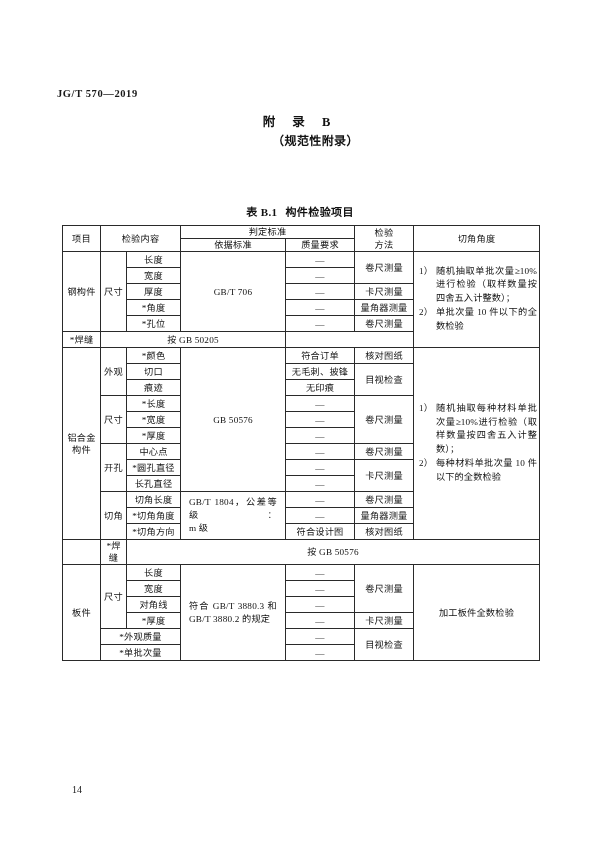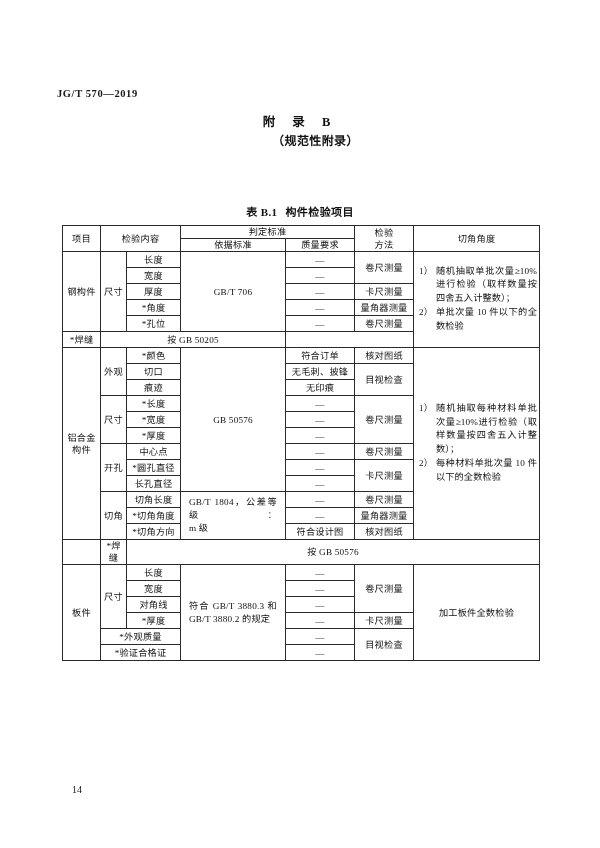--- a/index.html
+++ b/index.html
@@ -379,21 +379,21 @@
         <td>*厚度</td>
         <td class="dash">—</td>
         <td>卡尺测量</td>
       </tr>
       <tr style="height:16px">
         <td colspan="2">*外观质量</td>
         <td class="dash">—</td>
         <td rowspan="2">目视检查</td>
       </tr>
       <tr class="outer-bottom" style="height:16px">
-        <td colspan="2">*验证合格证</td>
+        <td colspan="2">*单批次量</td>
         <td class="dash">—</td>
       </tr>
     </tbody>
       </table>
   </div>
 
   <div class="folio">14</div>
 </div>
 
 </body></html>

